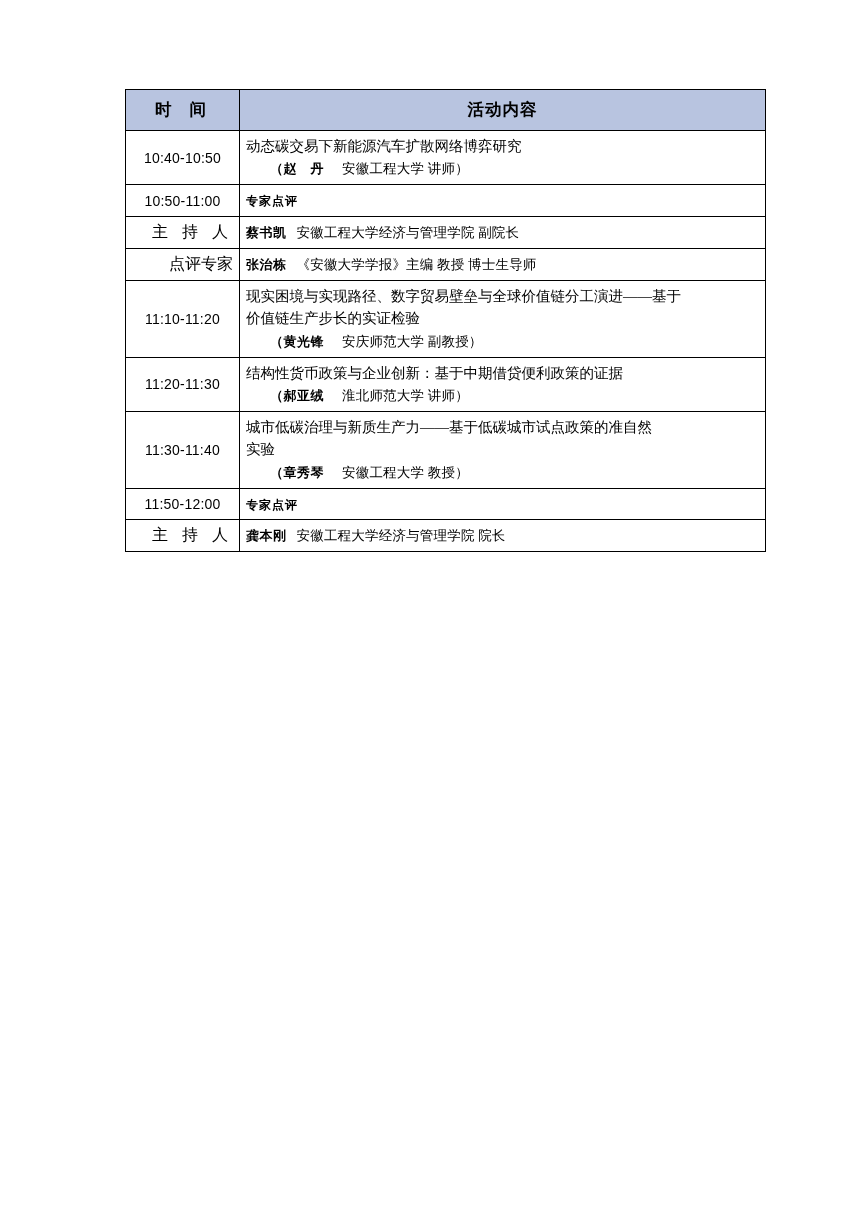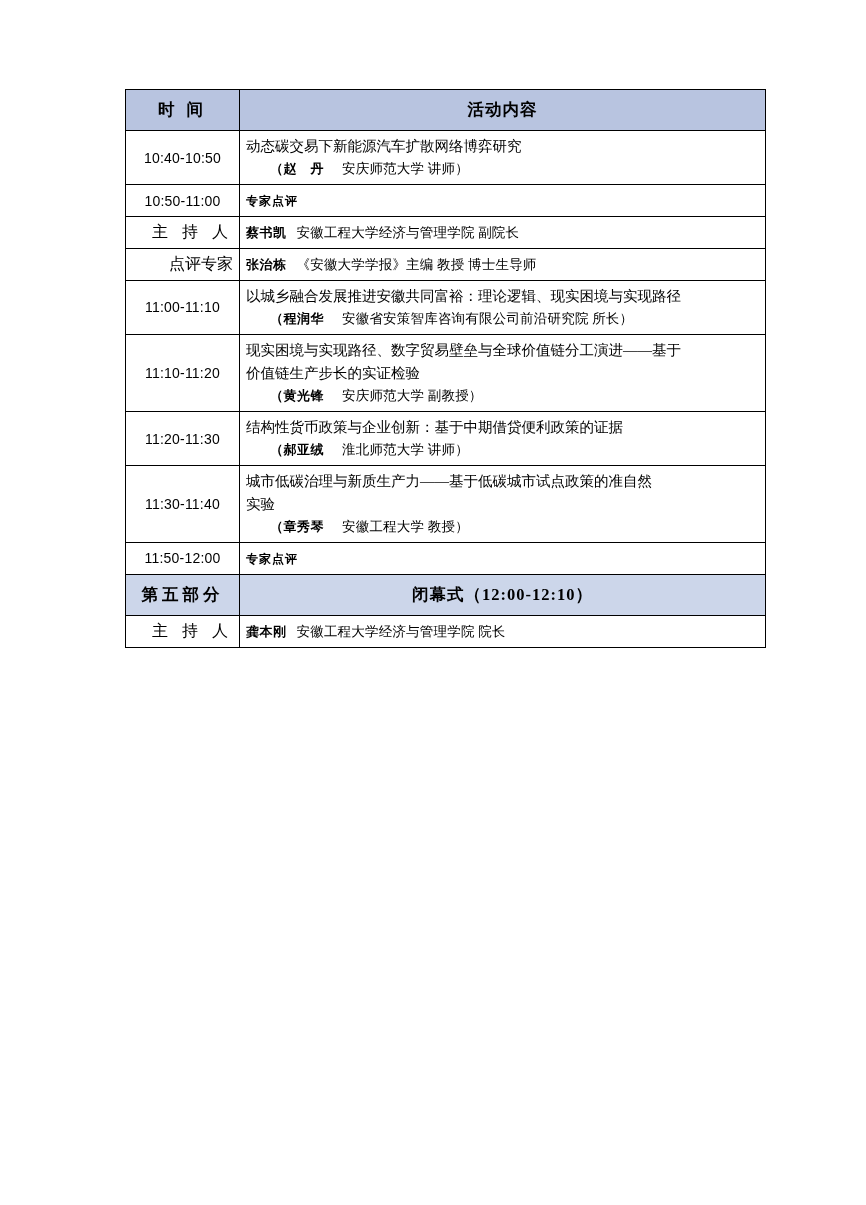--- a/index.html
+++ b/index.html
@@ -46,20 +46,21 @@
     font-weight: bold;
     font-size: 16.5px;
     letter-spacing: 1px;
     padding: 9px 6px;
   }
   tr.band.subband td {
     background: #ccd6ea;
   }
   tr.band td.band-left {
     letter-spacing: 4px;
+    font-family: Liberation Mono, monospace;
   }
   .time-cell {
     text-align: center;
     font-family: Liberation Sans, sans-serif;
     font-size: 14px;
     white-space: nowrap;
     letter-spacing: 0.2px;
     margin-top: 20px;
   }
   .content-cell {
@@ -105,21 +106,21 @@
     <tbody>
       <tr class="band">
         <td class="band-left">时  间</td>
         <td>活动内容</td>
       </tr>
 
       <tr>
         <td class="time-cell">10:40-10:50</td>
         <td class="content-cell">
           <span class="line">动态碳交易下新能源汽车扩散网络博弈研究</span>
-          <span class="indent"><span class="person-name">（赵　丹</span><span class="gap-m"></span><span class="person-affil">安庆师范大学  讲师）</span></span>
+          <span class="indent"><span class="person-name">（赵　丹</span><span class="gap-m"></span><span class="person-affil">安徽工程大学  讲师）</span></span>
         </td>
       </tr>
 
       <tr>
         <td class="time-cell">10:50-11:00</td>
         <td class="content-cell">
           <span class="bold-note">专家点评</span>
         </td>
       </tr>
 
@@ -131,27 +132,20 @@
         </td>
       </tr>
 
       <tr>
         <td class="label-cell">点评专家</td>
         <td class="content-cell">
           <span class="person-name">张治栋</span><span class="gap-s"></span><span class="person-affil">《安徽大学学报》主编 教授 博士生导师</span>
         </td>
       </tr>
 
-      <tr>
-        <td class="time-cell">11:00-11:10</td>
-        <td class="content-cell">
-          <span class="line">以城乡融合发展推进安徽共同富裕：理论逻辑、现实困境与实现路径</span>
-          <span class="indent"><span class="person-name">（程润华</span><span class="gap-m"></span><span class="person-affil">安徽省安策智库咨询有限公司前沿研究院   所长）</span></span>
-        </td>
-      </tr>
 
       <tr>
         <td class="time-cell">11:10-11:20</td>
         <td class="content-cell">
           <span class="line">现实困境与实现路径、数字贸易壁垒与全球价值链分工演进——基于</span>
           <span class="line">价值链生产步长的实证检验</span>
           <span class="indent"><span class="person-name">（黄光锋</span><span class="gap-m"></span><span class="person-affil">安庆师范大学  副教授）</span></span>
         </td>
       </tr>
 
@@ -172,24 +166,20 @@
         </td>
       </tr>
 
       <tr>
         <td class="time-cell">11:50-12:00</td>
         <td class="content-cell">
           <span class="bold-note">专家点评</span>
         </td>
       </tr>
 
-      <tr class="band subband">
-        <td class="band-left">第五部分</td>
-        <td>闭幕式（12:00-12:10）</td>
-      </tr>
 
       <tr>
         <td class="label-cell spaced">主 持 人</td>
         <td class="content-cell">
           <span class="person-name">龚本刚</span><span class="gap-s"></span><span class="person-affil">安徽工程大学经济与管理学院  院长</span>
         </td>
       </tr>
     </tbody>
   </table>
 </div>

